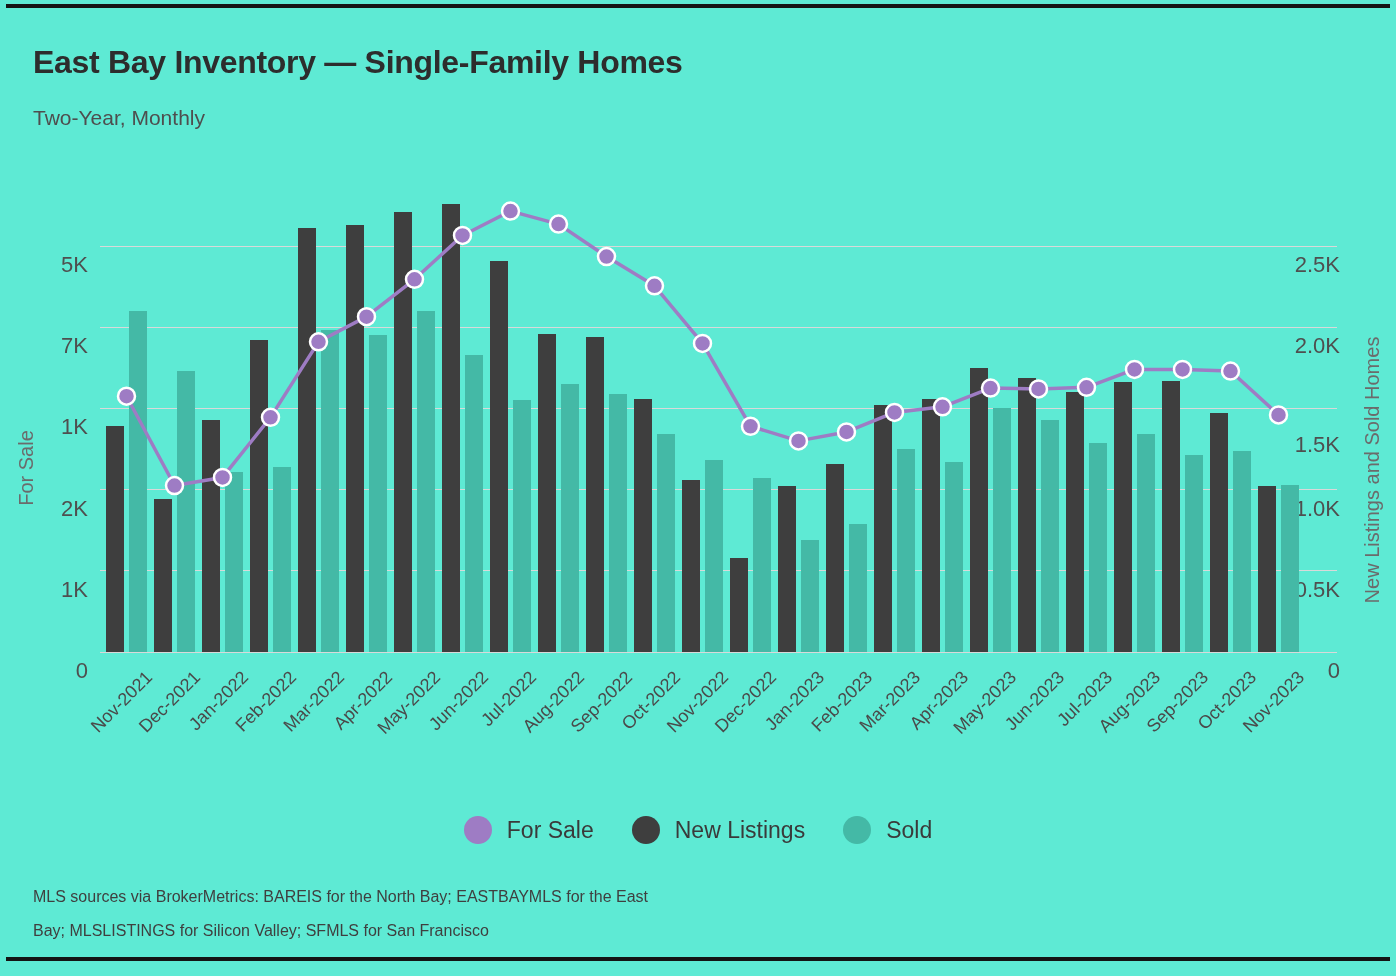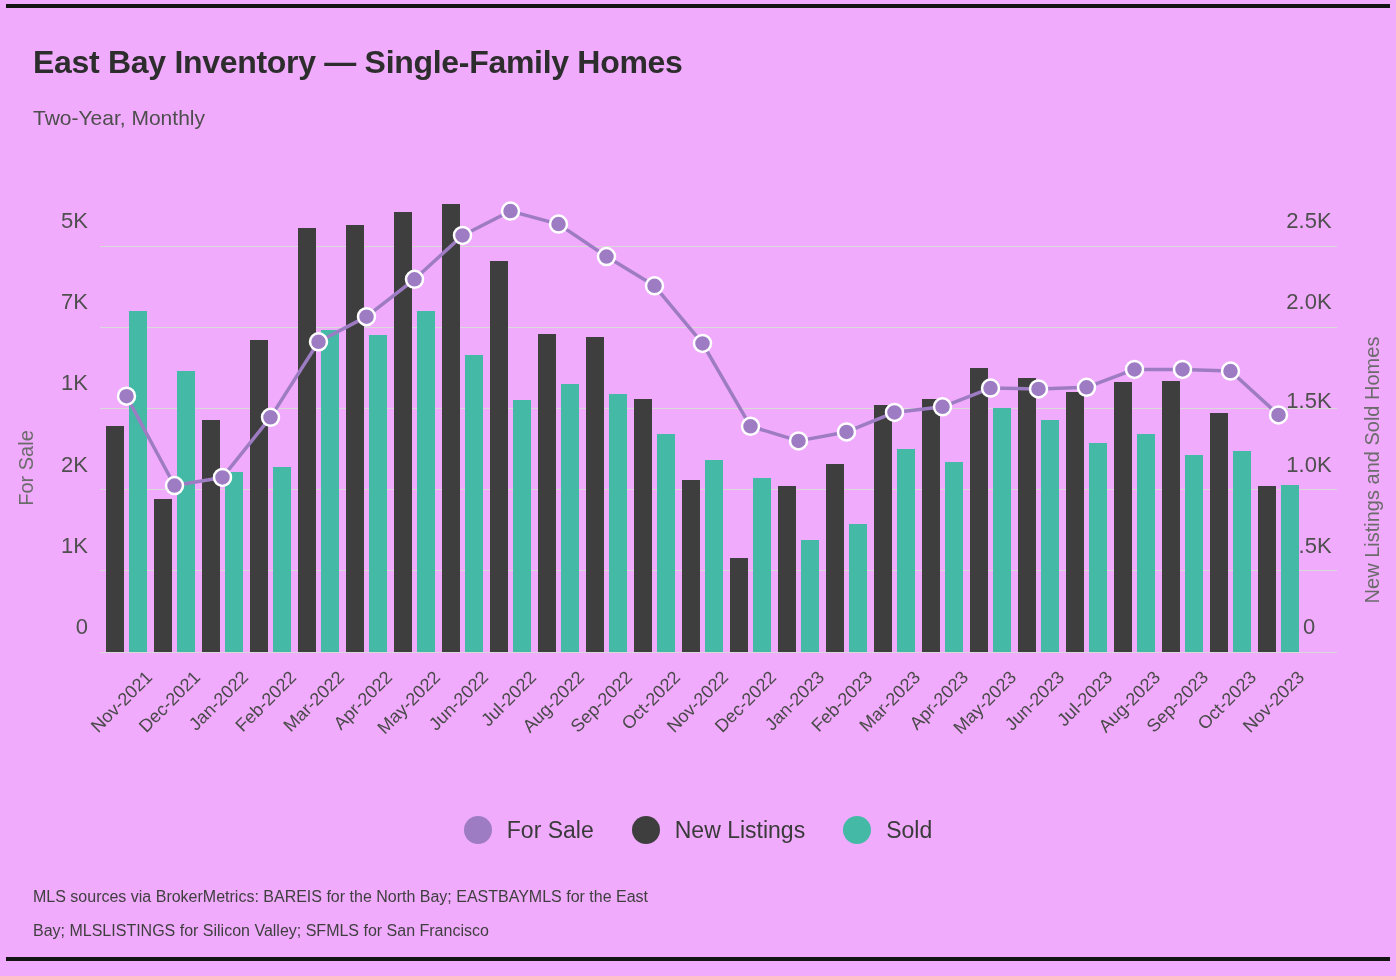--- a/index.html
+++ b/index.html
@@ -1,27 +1,27 @@
 <!DOCTYPE html>
 <html><head>
 <meta charset="utf-8">
 <style>
   html,body{margin:0;padding:0;background:#ffffff;}
   body{font-family:"Liberation Sans", sans-serif; -webkit-font-smoothing:antialiased;}
-  .page{position:relative;width:1396px;height:976px;background:#f0abfc;overflow:hidden;}
+  .page{position:relative;width:1396px;height:976px;background:#5eead4;overflow:hidden;}
   .rule{position:absolute;left:6px;right:6px;height:4px;background:#141414;}
   .rule.top{top:4px;}
   .rule.bottom{top:957px;height:4px;}
   .title{position:absolute;left:33px;top:44px;font-size:32px;font-weight:700;color:#2d2d2d;letter-spacing:-0.3px;}
   .subtitle{position:absolute;left:33px;top:106px;font-size:21px;color:#4e4e4e;}
   #plot{position:absolute;left:0;top:0;width:1396px;height:976px;}
   .gridline{position:absolute;height:1px;background:#d9d9d9;}
-  .ylab{position:absolute;width:62px;font-size:22px;color:#4f4f4f;line-height:26px;}
+  .ylab{position:absolute;width:62px;font-size:22px;color:#4f4f4f;line-height:26px;margin-top:44px;}
   .ylab.left{text-align:right;}
-  .ylab.right{text-align:center;}
+  .ylab.right{text-align:right;}
   .xlab{position:absolute;white-space:nowrap;font-size:18px;color:#4a4a4a;
         transform-origin:100% 0;transform:translateX(-100%) rotate(-45deg);}
   .bar{position:absolute;width:18px;}
   .ytitle{position:absolute;font-size:20px;color:#6b6b6b;white-space:nowrap;
           transform:translate(-50%,-50%) rotate(-90deg);}
   svg.linelayer{position:absolute;left:0;top:0;pointer-events:none;}
   .legend{position:absolute;left:0;top:816px;width:1396px;display:flex;justify-content:center;
           align-items:center;gap:38px;}
   .legend-item{display:flex;align-items:center;gap:15px;}
   .legend-dot{width:28px;height:28px;border-radius:50%;display:inline-block;}

